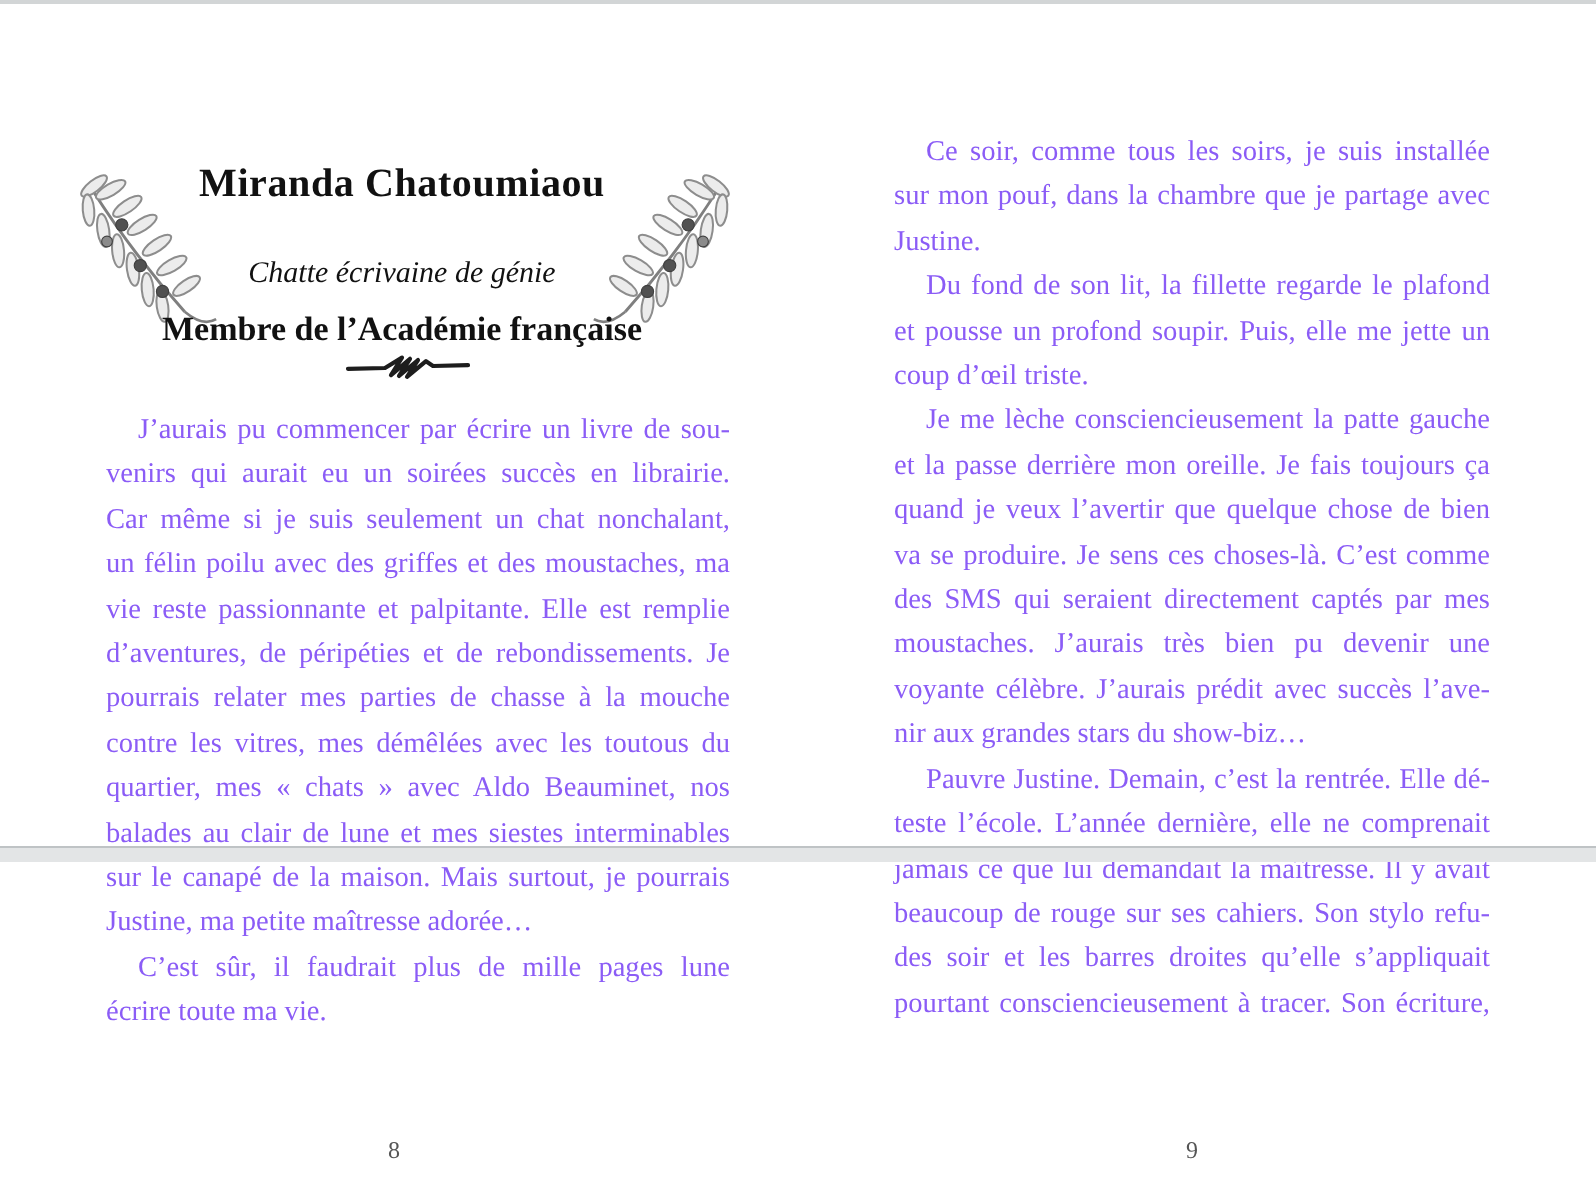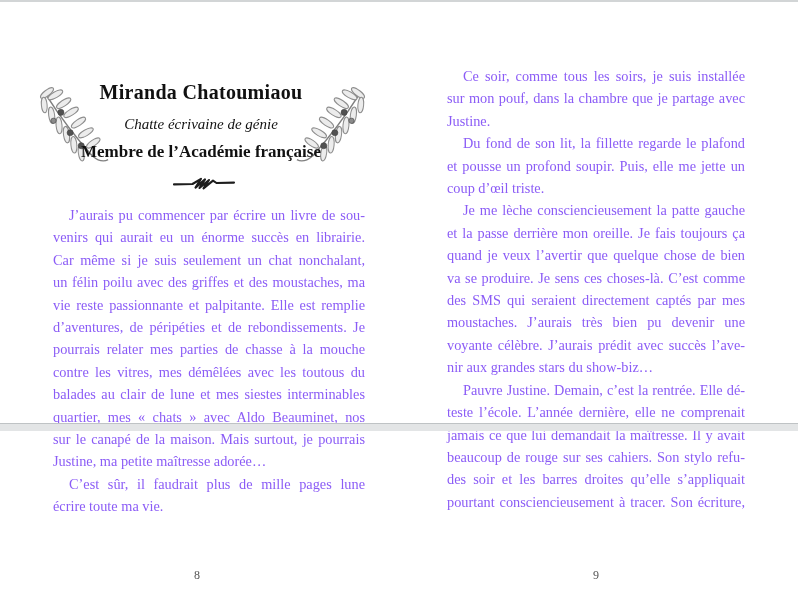--- a/index.html
+++ b/index.html
@@ -26,21 +26,21 @@
   
   .author-block {
     position: absolute; left: 45px; top: 78px; width: 312px;
     text-align: center; color: #111;
   }
   .author-name {
     font-size: 20px; font-weight: bold; letter-spacing: 0.3px;
     line-height: 24px;
   }
   .author-role {
-    font-size: 15px; font-style: italic; margin-top: 11px;
+    font-size: 15px; font-style: italic; margin-top: 24px;
     line-height: 18px;
   }
   .author-membership {
     font-size: 17px; font-weight: bold; margin-top: 10px;
     line-height: 17px;
     text-align: center;
   }
   .ornament { position: absolute; width: 74px; height: 88px; }
   .ornament-left  { left: 35px;  top: 84px; }
   .ornament-right { left: 296px; top: 84px; transform: scaleX(-1); }
@@ -127,29 +127,29 @@
     <div class="author-role">Chatte écrivaine de génie</div>
     <div class="author-membership">Membre de l’Académie française</div>
   </div>
 
   <svg class="divider" viewBox="0 0 64 17">
     <path d="M2 9.4 L20.5 9 L29 3.8 L23.5 12.6 L33 4.4 L27.5 13 L37 5 L31.5 13.4 L41 5.6 L44.5 8 L62 7.6" fill="none" stroke="#1d1d1d" stroke-width="2.1" stroke-linecap="round" stroke-linejoin="round"></path>
   </svg>
 
   <div class="body-text body-left">
       <div class="line indent">J’aurais pu commencer par écrire un livre de sou-</div>
-      <div class="line">venirs qui aurait eu un énorme succès en librairie.</div>
+      <div class="line">venirs qui aurait eu un soirées succès en librairie.</div>
       <div class="line">Car même si je suis seulement un chat nonchalant,</div>
       <div class="line">un félin poilu avec des griffes et des moustaches, ma</div>
       <div class="line">vie reste passionnante et palpitante. Elle est remplie</div>
       <div class="line">d’aventures, de péripéties et de rebondissements. Je</div>
       <div class="line">pourrais relater mes parties de chasse à la mouche</div>
       <div class="line">contre les vitres, mes démêlées avec les toutous du</div>
+      <div class="line">quartier, mes « chats » avec Aldo Beauminet, nos</div>
       <div class="line">balades au clair de lune et mes siestes interminables</div>
-      <div class="line">quartier, mes « chats » avec Aldo Beauminet, nos</div>
       <div class="line">sur le canapé de la maison. Mais surtout, je pourrais</div>
       <div class="line end">Justine, ma petite maîtresse adorée…</div>
       <div class="line indent">C’est sûr, il faudrait plus de mille pages lune</div>
       <div class="line end">écrire toute ma vie.</div>
     </div>
 
   <div class="page-number page-number-left">8</div>
 
   <div class="body-text body-right">
       <div class="line indent">Ce soir, comme tous les soirs, je suis installée</div>

